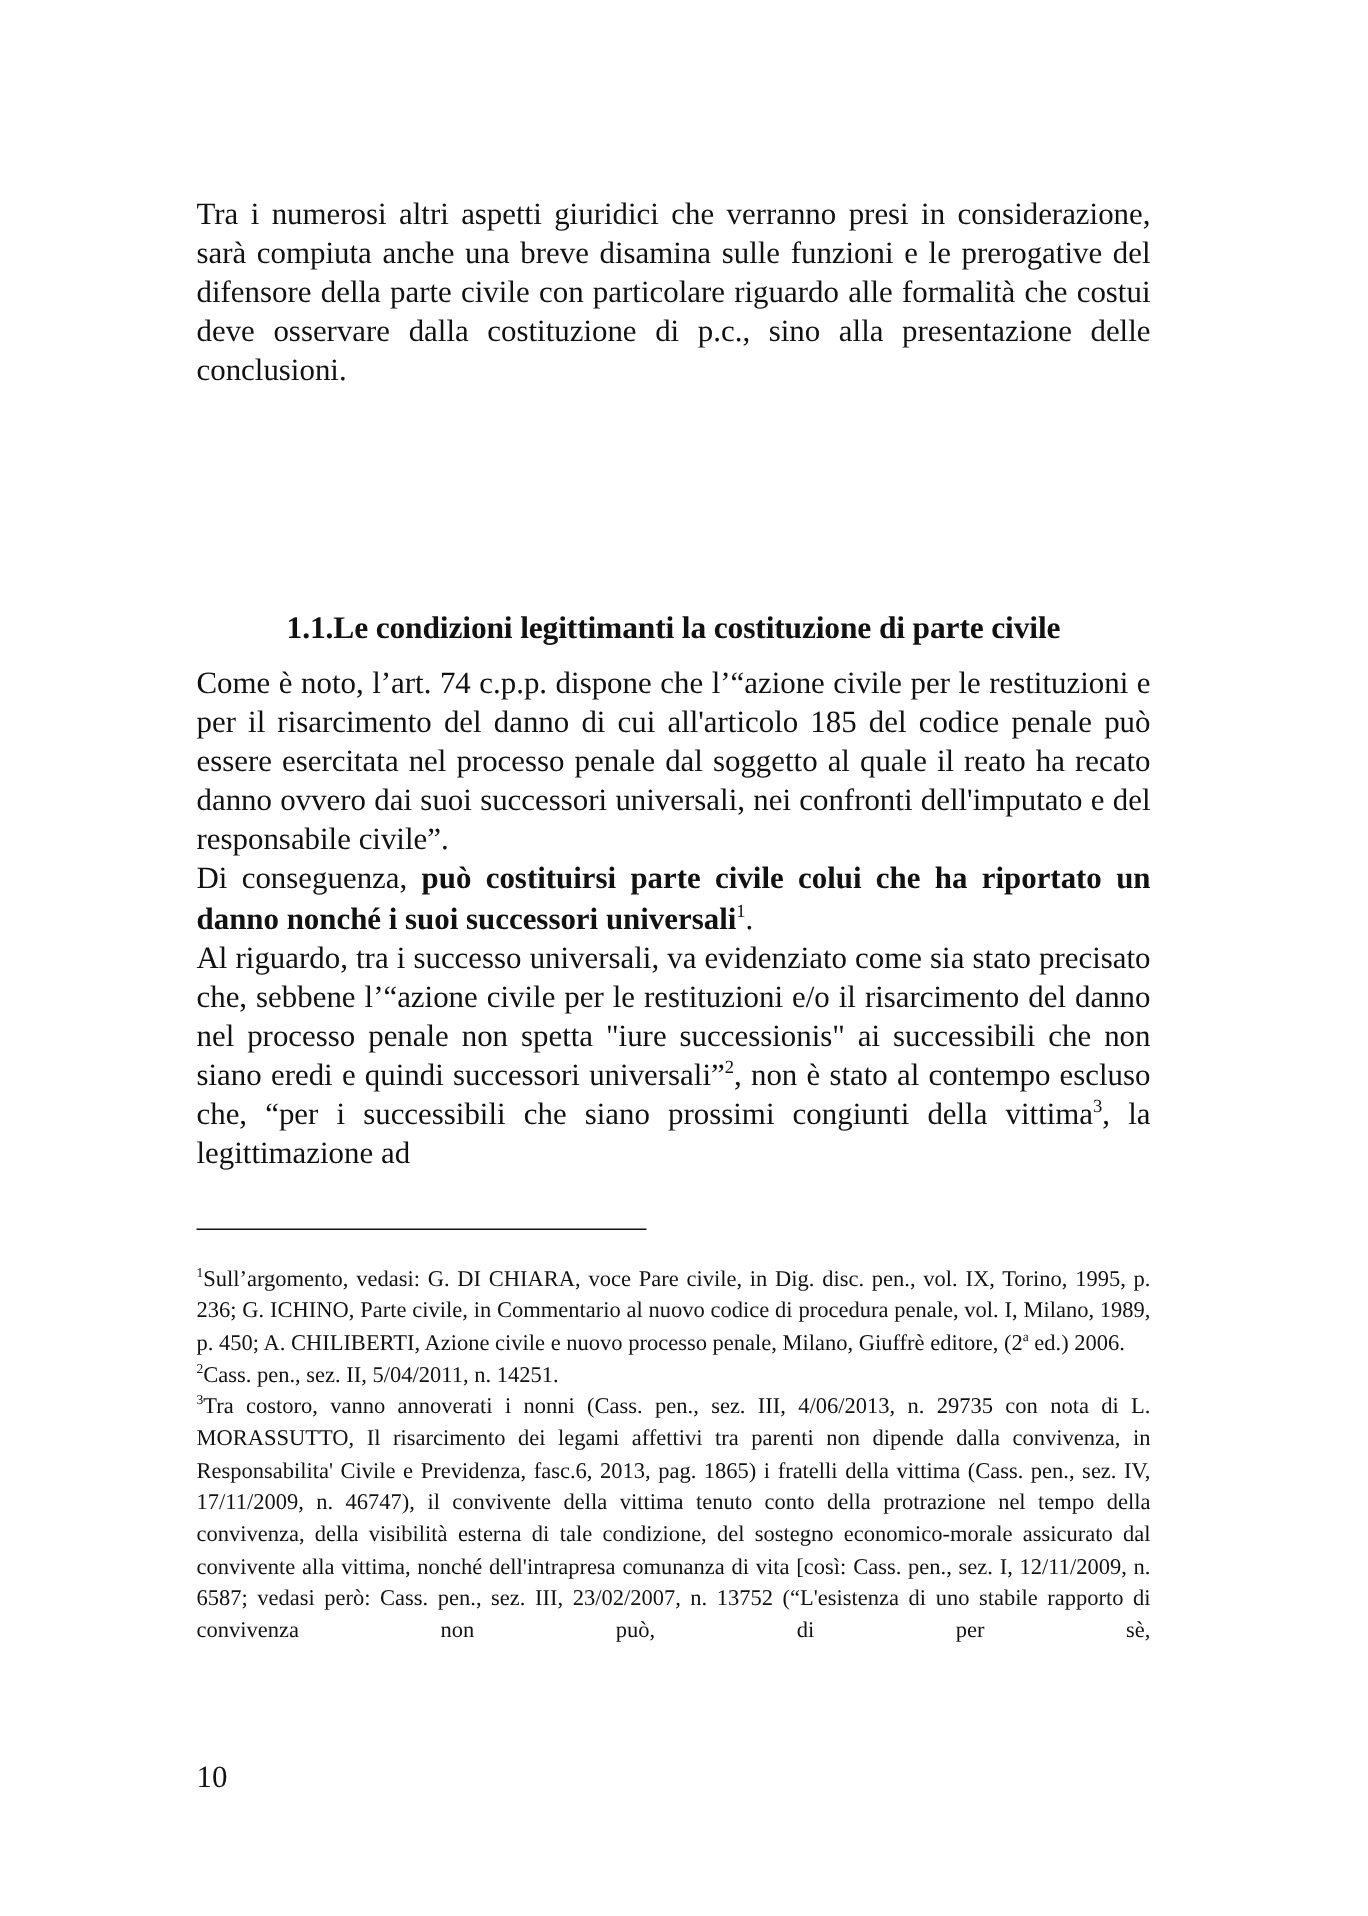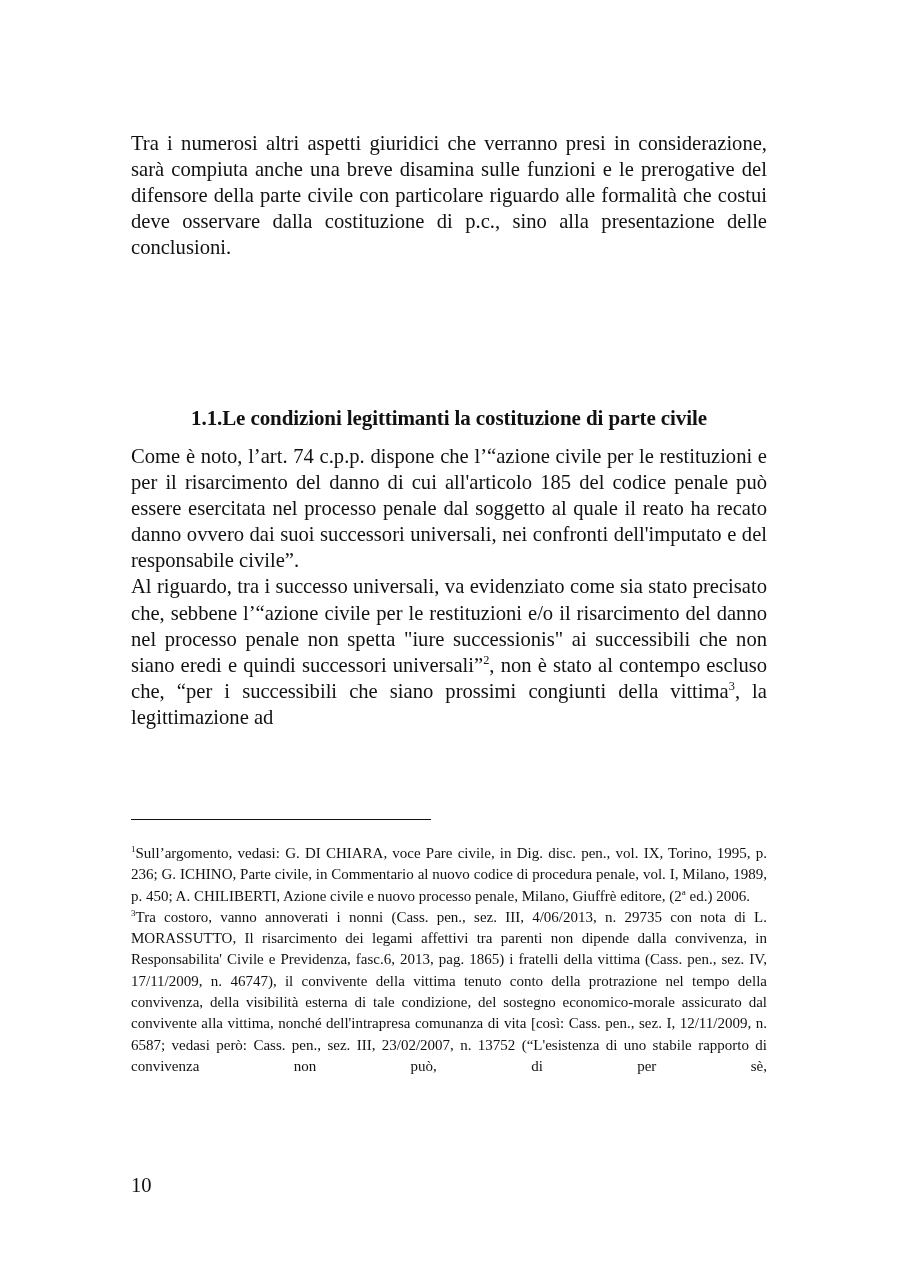--- a/index.html
+++ b/index.html
@@ -106,25 +106,27 @@
 <div class="page">
 
   <div id="intro" class="body-text">
     <p>Tra i numerosi altri aspetti giuridici che verranno presi in considerazione, sarà compiuta anche una breve disamina sulle funzioni e le prerogative del difensore della parte civile con particolare riguardo alle formalità che costui deve osservare dalla costituzione di p.c., sino alla presentazione delle conclusioni.</p>
   </div>
 
   <h2 id="section-heading">1.1.Le condizioni legittimanti la costituzione di parte civile</h2>
 
   <div id="section-body" class="body-text">
     <p>Come è noto, l’art. 74 c.p.p. dispone che l’“azione civile per le restituzioni e per il risarcimento del danno di cui all'articolo 185 del codice penale può essere esercitata nel processo penale dal soggetto al quale il reato ha recato danno ovvero dai suoi successori universali, nei confronti dell'imputato e del responsabile civile”.</p>
+    <p><span>Di conseguenza, </span><b>può costituirsi parte civile colui che ha riportato un danno nonché i suoi successori universali</b><sup>1</sup><span>.</span></p>
     <p><span>Al riguardo, tra i successo universali, va evidenziato come sia stato precisato che, sebbene l’“azione civile per le restituzioni e/o il risarcimento del danno nel processo penale non spetta "iure successionis" ai successibili che non siano eredi e quindi successori universali”</span><sup>2</sup><span>, non è stato al contempo escluso che, “per i successibili che siano prossimi congiunti della vittima</span><sup>3</sup><span>, la legittimazione ad</span></p>
   </div>
 
   <div id="footnote-separator"></div>
 
   <div id="footnotes">
     <p><span class="fn-sup">1</span><span>Sull’argomento, vedasi: G. DI CHIARA, voce Pare civile, in Dig. disc. pen., vol. IX, Torino, 1995, p. 236; G. ICHINO, Parte civile, in Commentario al nuovo codice di procedura penale, vol. I, Milano, 1989, p. 450; A. CHILIBERTI, Azione civile e nuovo processo penale, Milano, Giuffrè editore, (2</span><sup>a</sup><span> ed.) 2006.</span></p>
+    <p><span class="fn-sup">2</span><span>Cass. pen., sez. II, 5/04/2011, n. 14251.</span></p>
     <p class="cont-last"><span class="fn-sup">3</span><span>Tra costoro, vanno annoverati i nonni (Cass. pen., sez. III, 4/06/2013, n. 29735 con nota di L. MORASSUTTO, Il risarcimento dei legami affettivi tra parenti non dipende dalla convivenza, in Responsabilita' Civile e Previdenza, fasc.6, 2013, pag. 1865) i fratelli della vittima (Cass. pen., sez. IV, 17/11/2009, n. 46747), il convivente della vittima tenuto conto della protrazione nel tempo della convivenza, della visibilità esterna di tale condizione, del sostegno economico-morale assicurato dal convivente alla vittima, nonché dell'intrapresa comunanza di vita [così: Cass. pen., sez. I, 12/11/2009, n. 6587; vedasi però: Cass. pen., sez. III, 23/02/2007, n. 13752 (“L'esistenza di uno stabile rapporto di convivenza non può, di per sè,</span></p>
   </div>
 
   <div id="page-number">10</div>
 
 </div>
 
 </body></html>

